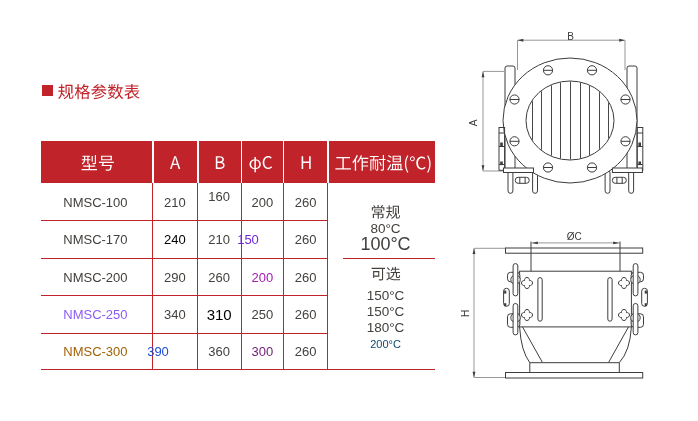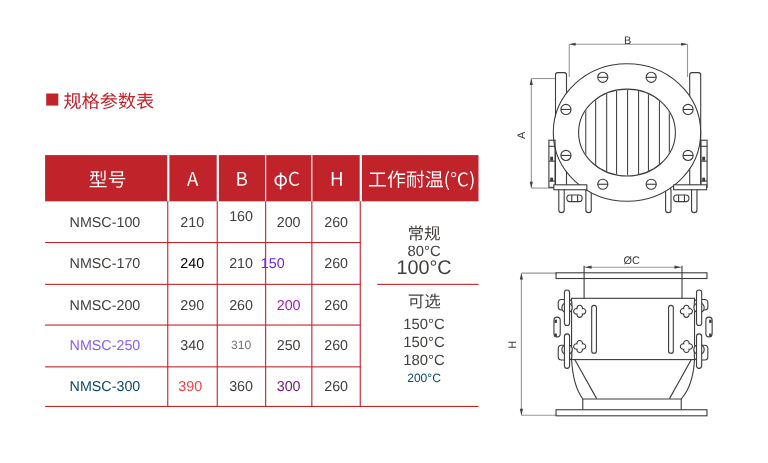--- a/index.html
+++ b/index.html
@@ -31,25 +31,25 @@
 <div style="position:absolute;left:219.2px;top:239px;transform:translate(-50%,-50%);font-size:13px;color:#43403d;white-space:nowrap">210</div>
 <div style="position:absolute;left:248px;top:239px;transform:translate(-50%,-50%);font-size:13px;color:#6d28d9;white-space:nowrap">150</div>
 <div style="position:absolute;left:305.6px;top:239px;transform:translate(-50%,-50%);font-size:13px;color:#43403d;white-space:nowrap">260</div>
 <div style="position:absolute;left:95.4px;top:276.5px;transform:translate(-50%,-50%);font-size:13px;color:#43403d;white-space:nowrap">NMSC-200</div>
 <div style="position:absolute;left:174.8px;top:276.5px;transform:translate(-50%,-50%);font-size:13px;color:#43403d;white-space:nowrap">290</div>
 <div style="position:absolute;left:219.2px;top:276.5px;transform:translate(-50%,-50%);font-size:13px;color:#43403d;white-space:nowrap">260</div>
 <div style="position:absolute;left:262.4px;top:276.5px;transform:translate(-50%,-50%);font-size:13px;color:#a21caf;white-space:nowrap">200</div>
 <div style="position:absolute;left:305.6px;top:276.5px;transform:translate(-50%,-50%);font-size:13px;color:#43403d;white-space:nowrap">260</div>
 <div style="position:absolute;left:95.4px;top:314px;transform:translate(-50%,-50%);font-size:13px;color:#8b5cf6;white-space:nowrap">NMSC-250</div>
 <div style="position:absolute;left:174.8px;top:314px;transform:translate(-50%,-50%);font-size:13px;color:#43403d;white-space:nowrap">340</div>
-<div style="position:absolute;left:219.2px;top:314px;transform:translate(-50%,-50%);font-size:11px;color:#737373;white-space:nowrap">310</div>
+<div style="position:absolute;left:219.2px;top:314px;transform:translate(-50%,-50%);font-size:15px;color:#000000;white-space:nowrap">310</div>
 <div style="position:absolute;left:262.4px;top:314px;transform:translate(-50%,-50%);font-size:13px;color:#43403d;white-space:nowrap">250</div>
 <div style="position:absolute;left:305.6px;top:314px;transform:translate(-50%,-50%);font-size:13px;color:#43403d;white-space:nowrap">260</div>
-<div style="position:absolute;left:95.4px;top:351.2px;transform:translate(-50%,-50%);font-size:13px;color:#0c4a6e;white-space:nowrap">NMSC-300</div>
-<div style="position:absolute;left:173px;top:351.2px;transform:translate(-50%,-50%);font-size:13px;color:#ef4444;white-space:nowrap">390</div>
+<div style="position:absolute;left:95.4px;top:351.2px;transform:translate(-50%,-50%);font-size:13px;color:#a16207;white-space:nowrap">NMSC-300</div>
+<div style="position:absolute;left:158px;top:351.2px;transform:translate(-50%,-50%);font-size:13px;color:#1d4ed8;white-space:nowrap">390</div>
 <div style="position:absolute;left:219.2px;top:351.2px;transform:translate(-50%,-50%);font-size:13px;color:#43403d;white-space:nowrap">360</div>
 <div style="position:absolute;left:262.4px;top:351.2px;transform:translate(-50%,-50%);font-size:13px;color:#701a75;white-space:nowrap">300</div>
 <div style="position:absolute;left:305.6px;top:351.2px;transform:translate(-50%,-50%);font-size:13px;color:#43403d;white-space:nowrap">260</div>
 <div style="position:absolute;left:385.5px;top:227.6px;transform:translate(-50%,-50%);font-size:13.5px;color:#43403d;white-space:nowrap">80°C</div>
 <div style="position:absolute;left:385.5px;top:243.5px;transform:translate(-50%,-50%);font-size:18px;color:#43403d;white-space:nowrap">100°C</div>
 <div style="position:absolute;left:385.5px;top:295.1px;transform:translate(-50%,-50%);font-size:13.5px;color:#43403d;white-space:nowrap">150°C</div>
 <div style="position:absolute;left:385.5px;top:311.4px;transform:translate(-50%,-50%);font-size:13.5px;color:#43403d;white-space:nowrap">150°C</div>
 <div style="position:absolute;left:385.5px;top:327.2px;transform:translate(-50%,-50%);font-size:13.5px;color:#43403d;white-space:nowrap">180°C</div>
 <div style="position:absolute;left:385.5px;top:343.5px;transform:translate(-50%,-50%);font-size:11px;color:#0c4a6e;white-space:nowrap">200°C</div>
 <div style="position:absolute;left:41.8px;top:85.3px;width:10.8px;height:10.8px;background:#c1232b"></div>

